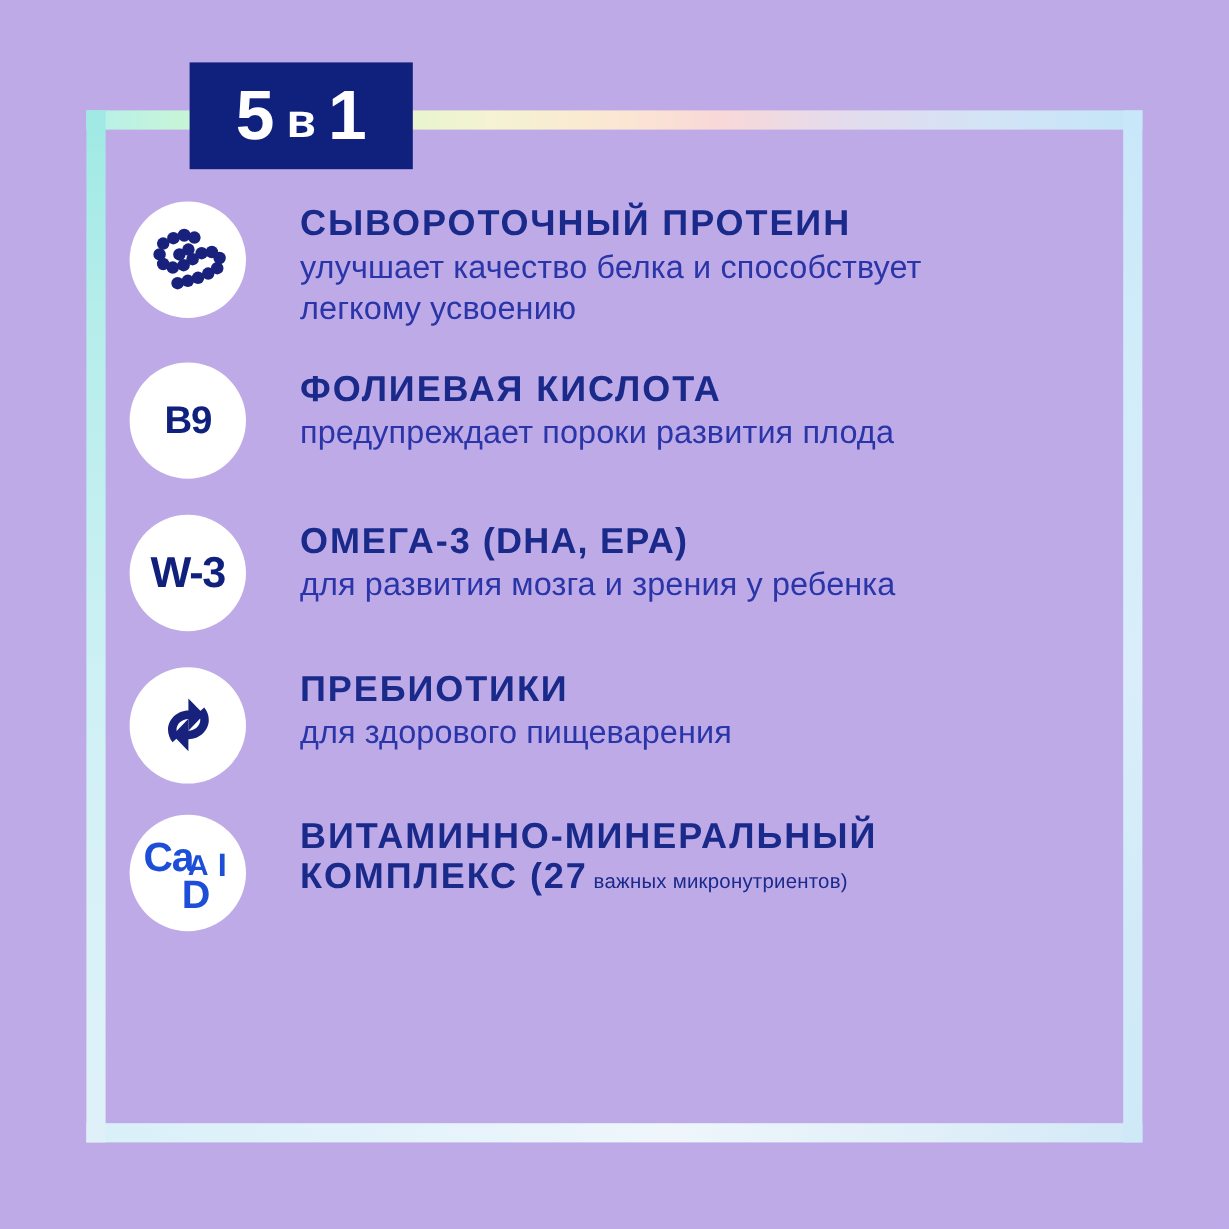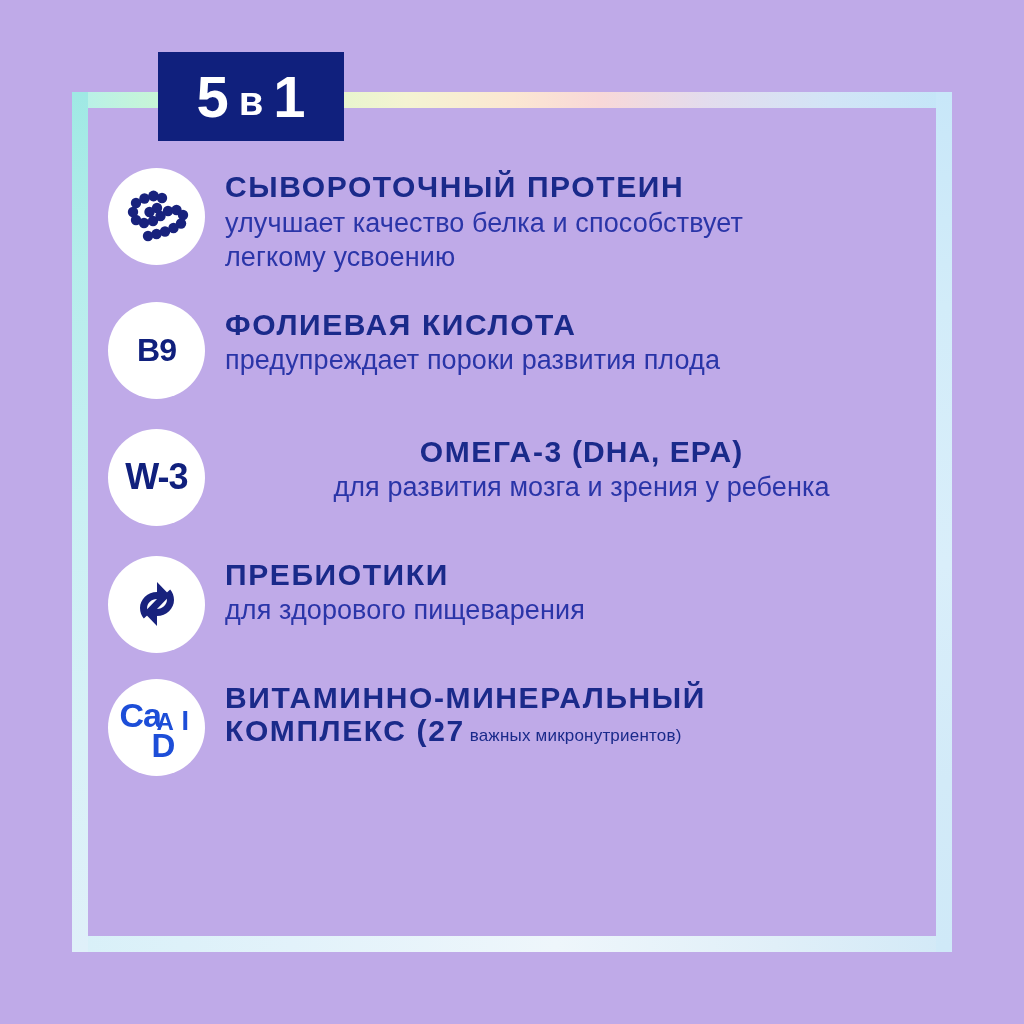--- a/index.html
+++ b/index.html
@@ -139,20 +139,21 @@
   }
   .icon-text {
     color: #10207d;
     font-weight: 700;
     letter-spacing: -1px;
   }
 
   .texts {
     flex: 1 1 auto;
     padding-top: 2px;
+    margin-left: 25px;
   }
   .item-title {
     color: #1a2a8a;
     font-size: 30px;
     font-weight: 700;
     letter-spacing: 1.6px;
     line-height: 1.12;
     text-transform: uppercase;
     margin: 0 0 2px 0;
     white-space: nowrap;
@@ -173,21 +174,21 @@
     font-size: 27px;
     font-weight: 400;
     line-height: 1.26;
     letter-spacing: 0.1px;
   }
   .item-desc div { white-space: nowrap; }
 
   
   .item-1 { margin-bottom: 28px; }
   .item-2 { margin-bottom: 30px; }
-  .item-3 { margin-bottom: 30px; text-align: center; }
+  .item-3 { margin-bottom: 30px; }
   .item-4 { margin-bottom: 26px; }
 
   .item-2 .icon-wrap, .item-3 .icon-wrap, .item-4 .icon-wrap { margin-top: 0; }
   .item-2 .texts, .item-3 .texts { padding-top: 6px; }
 
   
   .cadi {
     position: relative;
     width: 74px;
     height: 66px;

